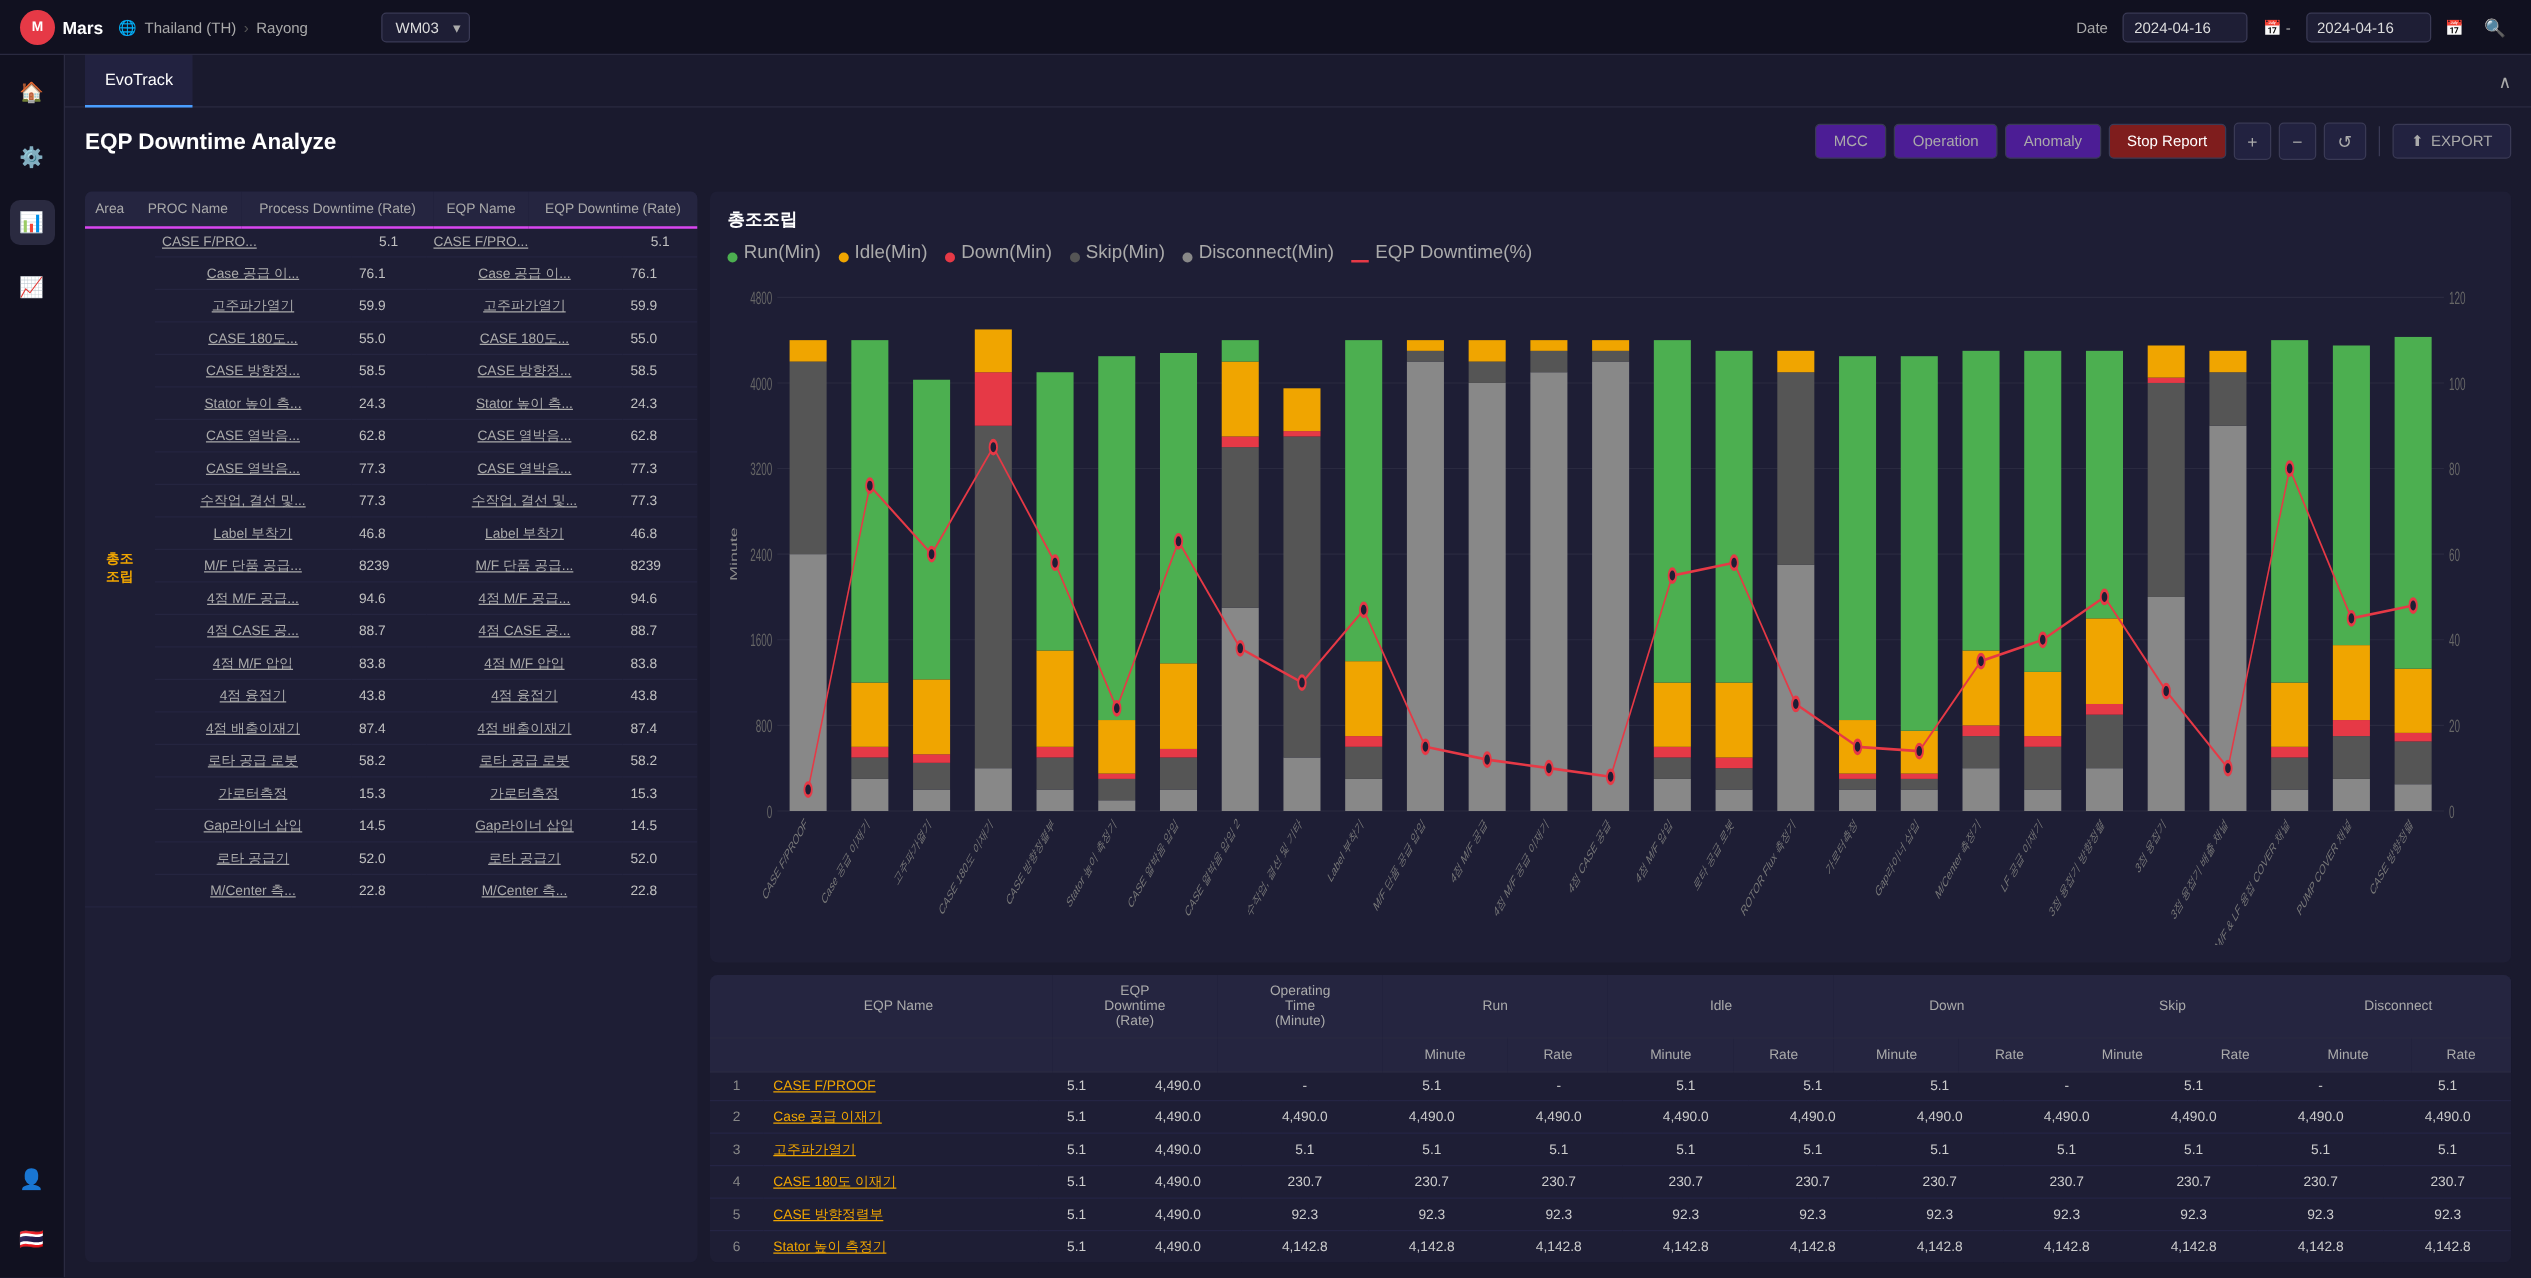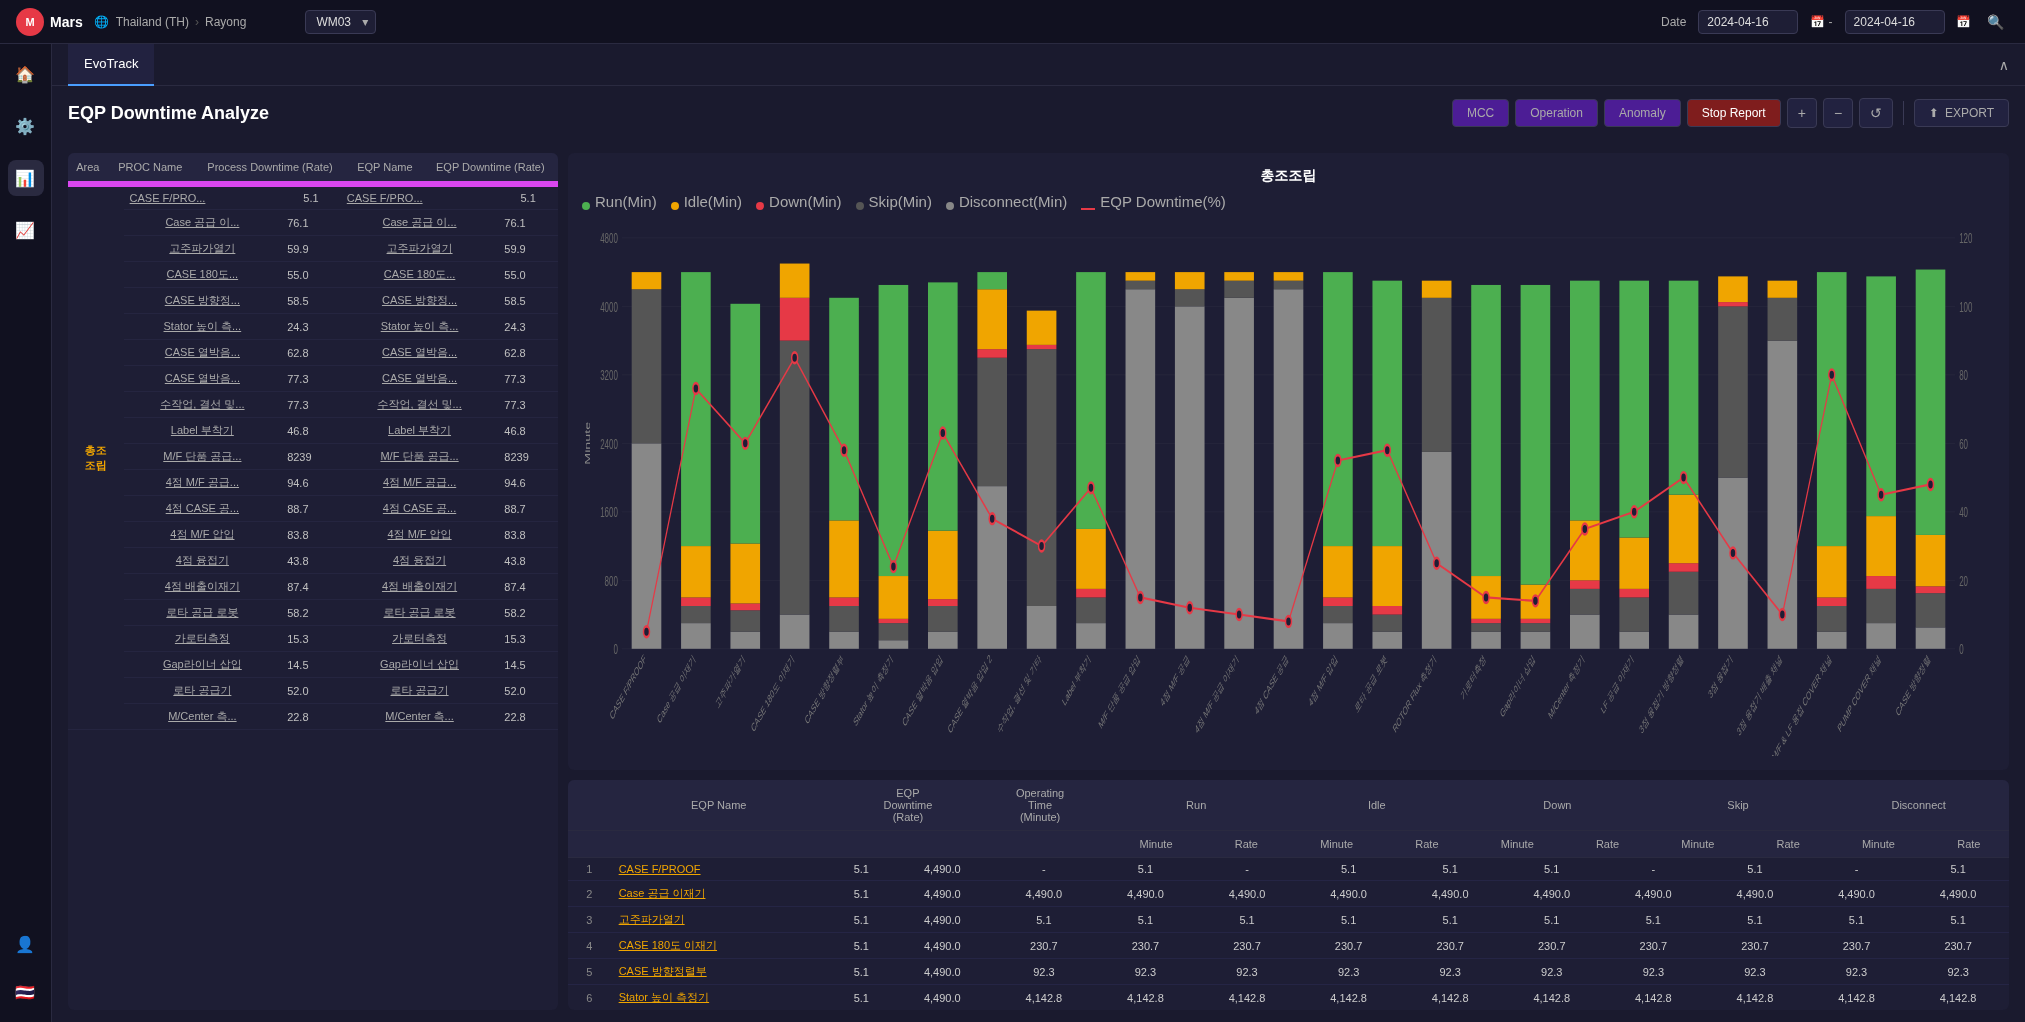--- a/index.html
+++ b/index.html
@@ -264,21 +264,21 @@
       border-collapse: collapse;
       font-size: 11px;
     }
     .left-table thead tr {
       background: #252540;
       color: #aaa;
     }
     .left-table thead th {
       padding: 8px 6px;
       text-align: center;
-      border-bottom: 6px solid #d946ef;
+      border-bottom: 2px solid #d946ef;
       font-weight: normal;
       white-space: nowrap;
     }
     .left-table tbody tr {
       border-bottom: 1px solid #252540;
     }
     .left-table tbody td {
       padding: 5px 6px;
       text-align: center;
       white-space: nowrap;
@@ -325,21 +325,20 @@
       flex: 1;
       display: flex;
       flex-direction: column;
       min-height: 0;
     }
     .chart-title {
       font-size: 14px;
       font-weight: bold;
       color: #fff;
       margin-bottom: 8px;
-      text-align: center;
     }
     .chart-legend {
       display: flex;
       align-items: center;
       gap: 14px;
       margin-bottom: 10px;
       flex-wrap: wrap;
     }
     .legend-item {
       display: flex;

